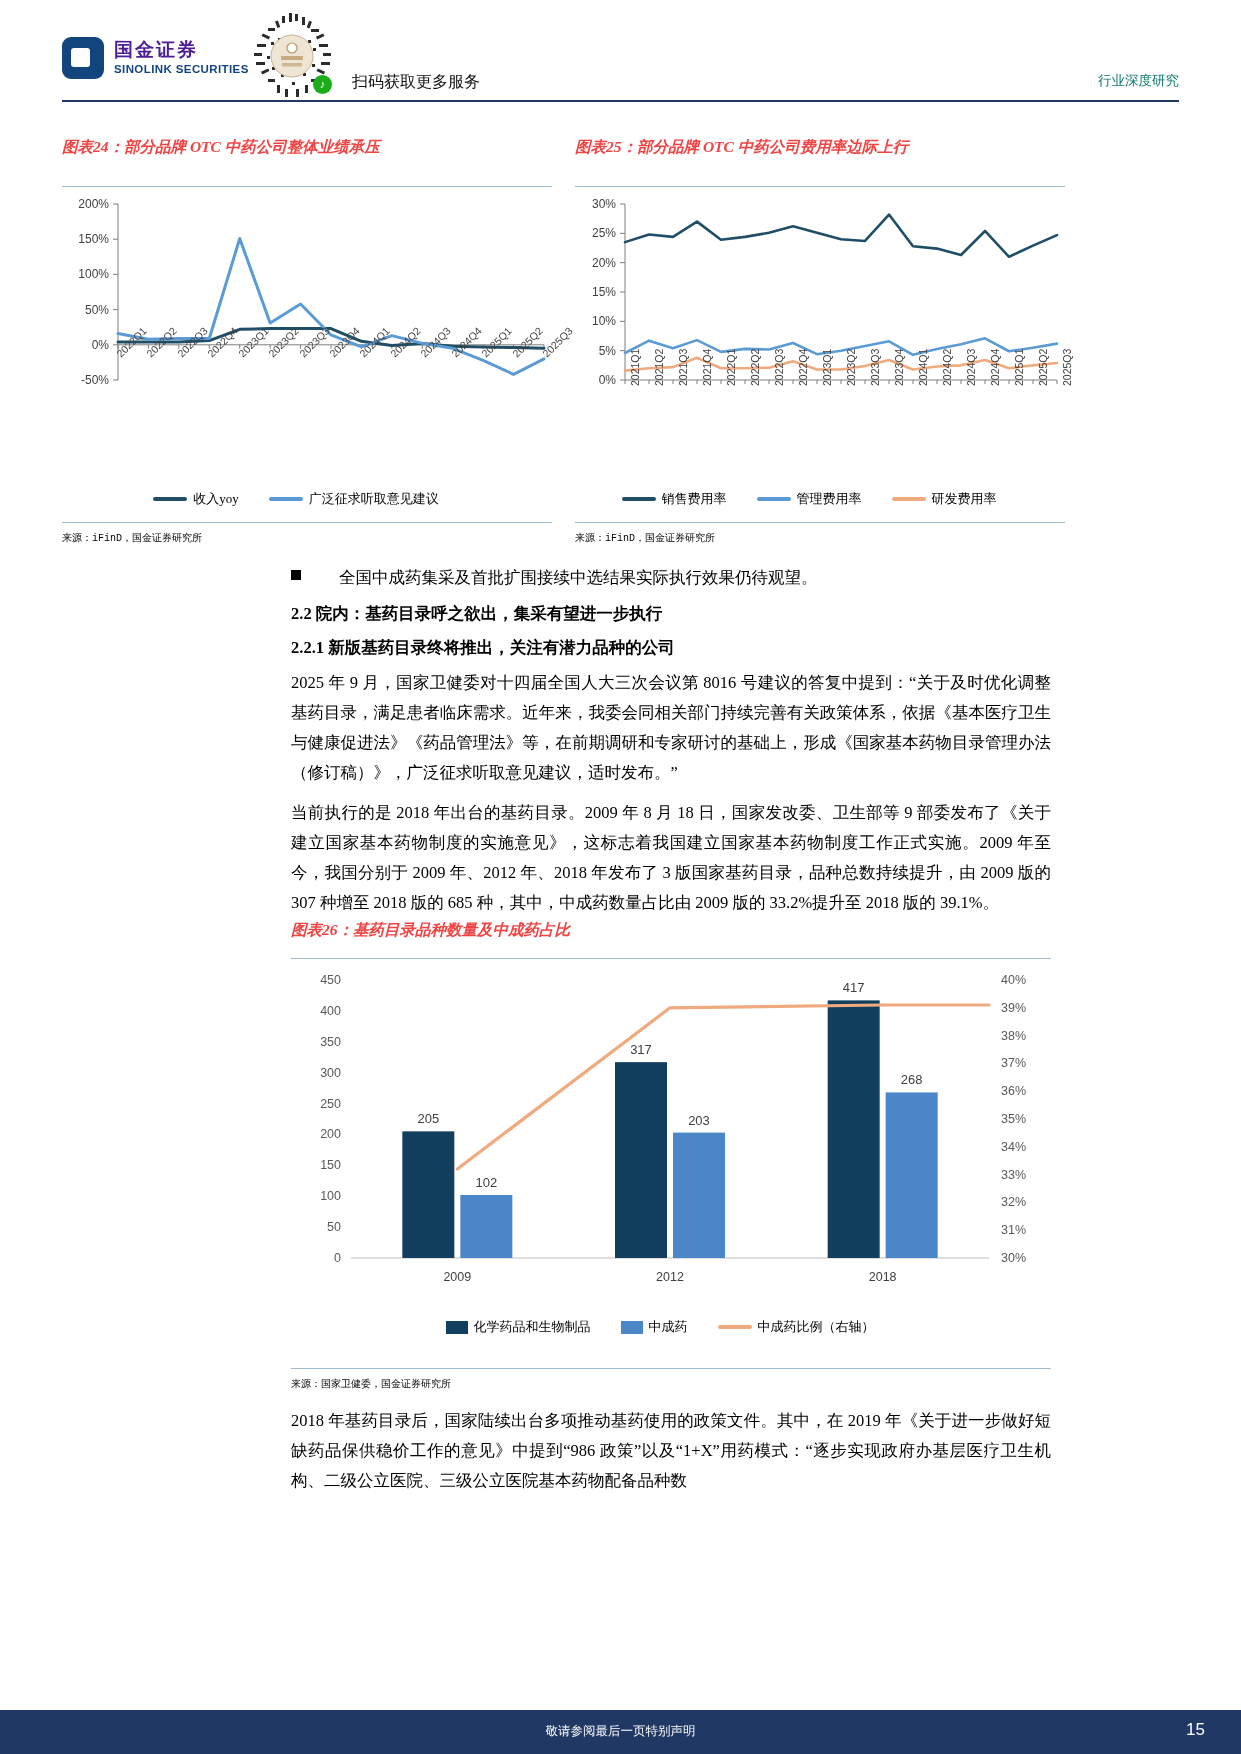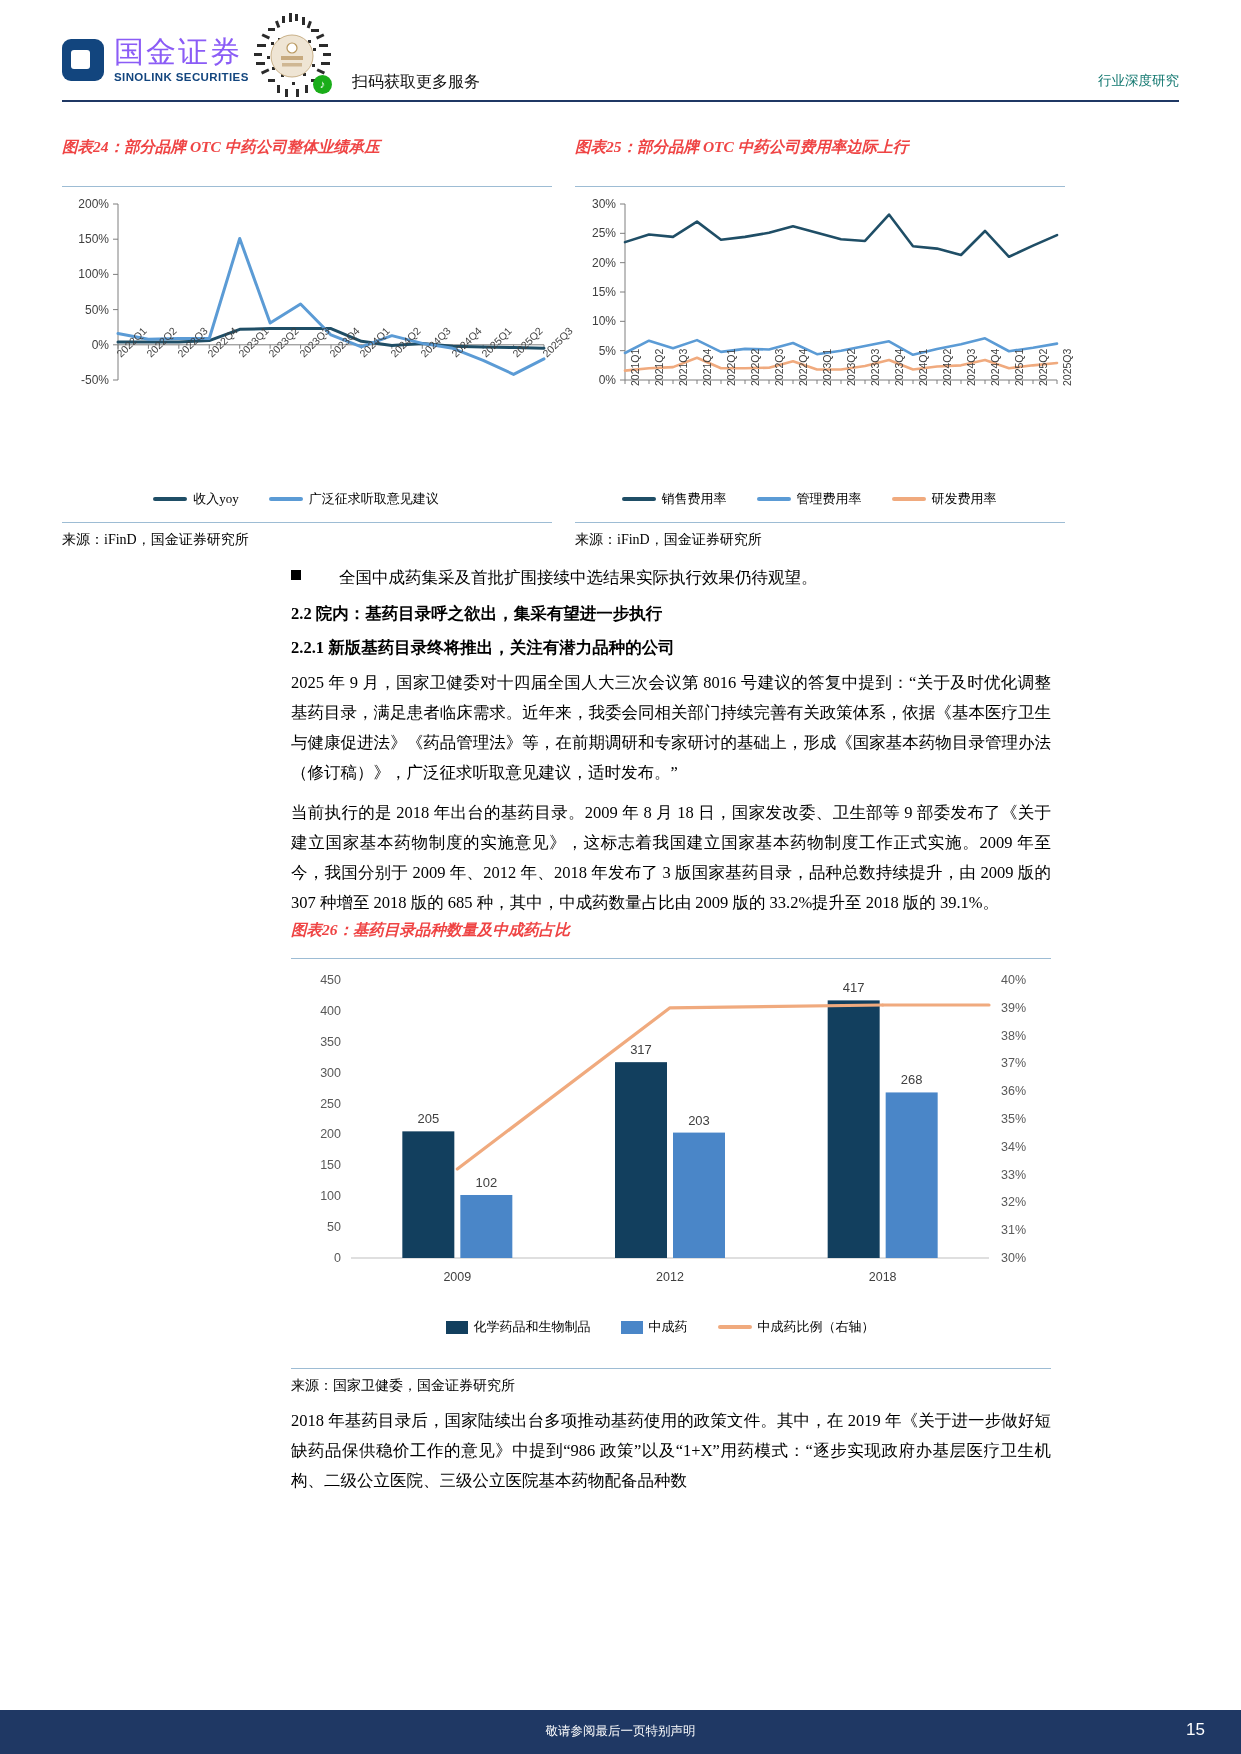--- a/index.html
+++ b/index.html
@@ -15,21 +15,21 @@
 
   
   .header { position:absolute; left:0; top:0; width:1241px; height:100px; }
   .logo-wrap { position:absolute; left:62px; top:37px; display:flex; align-items:center; gap:10px; }
   .logo-mark { width:42px; height:42px; background:#12457e; border-radius:9px; position:relative; }
   .logo-mark::after{ content:""; position:absolute; left:9px; top:11px; width:19px; height:19px;
       background:#fff; border-radius:3px; }
   .logo-mark::before{ content:""; position:absolute; right:6px; top:5px; width:12px; height:12px;
       background:#fff; border-radius:50%; opacity:.0; }
   .logo-text { display:flex; flex-direction:column; line-height:1; }
-  .logo-cn { font-family:"Liberation Sans", sans-serif; font-weight:normal; font-size:30px; color:#8b5cf6; letter-spacing:2px; }
+  .logo-cn { font-family:"Liberation Sans", sans-serif; font-weight:bold; font-size:19px; color:#4c1d95; letter-spacing:2px; }
   .logo-en { font-family:"Liberation Sans", sans-serif; font-weight:bold; font-size:11.5px; color:#12457e; letter-spacing:.4px; margin-top:5px; }
 
   .qr { position:absolute; left:248px; top:12px; width:88px; height:88px; }
   .qr-badge{ position:absolute; right:4px; bottom:6px; width:19px; height:19px; border-radius:50%;
      background:#1aad19; color:#fff; font-size:11px; line-height:19px; text-align:center;
      font-family:"Liberation Sans", sans-serif;}
   .scan-text { position:absolute; left:352px; top:72px; font-size:16px; font-family:"Liberation Serif", serif; color:#111; }
   .header-right { position:absolute; right:62px; top:72px; font-size:13.5px; color:#0f766e; }
   .header-rule { position:absolute; left:62px; right:62px; top:100px; height:2px; background:#1f3864; }
 
@@ -39,21 +39,21 @@
   .fig-rule { position:absolute; height:1px; background:#9dbcd4; }
   .xlab-diag { position:absolute; font-family:"Liberation Sans", sans-serif; font-size:10.5px;
       color:#3f3f3f; transform:rotate(-45deg); transform-origin:left top; white-space:nowrap; }
   .xlab-vert { position:absolute; font-family:"Liberation Sans", sans-serif; font-size:10.5px;
       color:#3f3f3f; transform:rotate(-90deg); transform-origin:left top; white-space:nowrap; }
   .legend-row { position:absolute; display:flex; align-items:center; gap:8px; }
   .legend-item { display:flex; align-items:center; gap:6px; margin-right:22px; }
   .legend-swatch { width:34px; height:4px; border-radius:2px; display:inline-block; }
   .legend-text { font-family:Liberation Serif, serif; font-size:13px; color:#000; }
 
-  .source { position:absolute; font-family:Liberation Serif, serif; font-size:14px; color:#000; }
+  .source { position:absolute; font-family:Liberation Mono, monospace; font-size:10px; color:#000; }
 
   
   .bullet-row { position:absolute; display:flex; align-items:flex-start; gap:12px; }
   .bullet-sq { width:10px; height:10px; background:#000; margin-top:7px; }
   .p-body { font-size:16.5px; line-height:30px; text-align:justify; color:#000;
      font-family:"Liberation Serif", serif; }
   .h-sec { position:absolute; font-weight:bold; font-size:16.5px; color:#000;
      font-family:"Liberation Serif", serif; }
   .para { position:absolute; font-size:16.5px; line-height:30px; text-align:justify;
      font-family:"Liberation Serif", serif; color:#000; }

